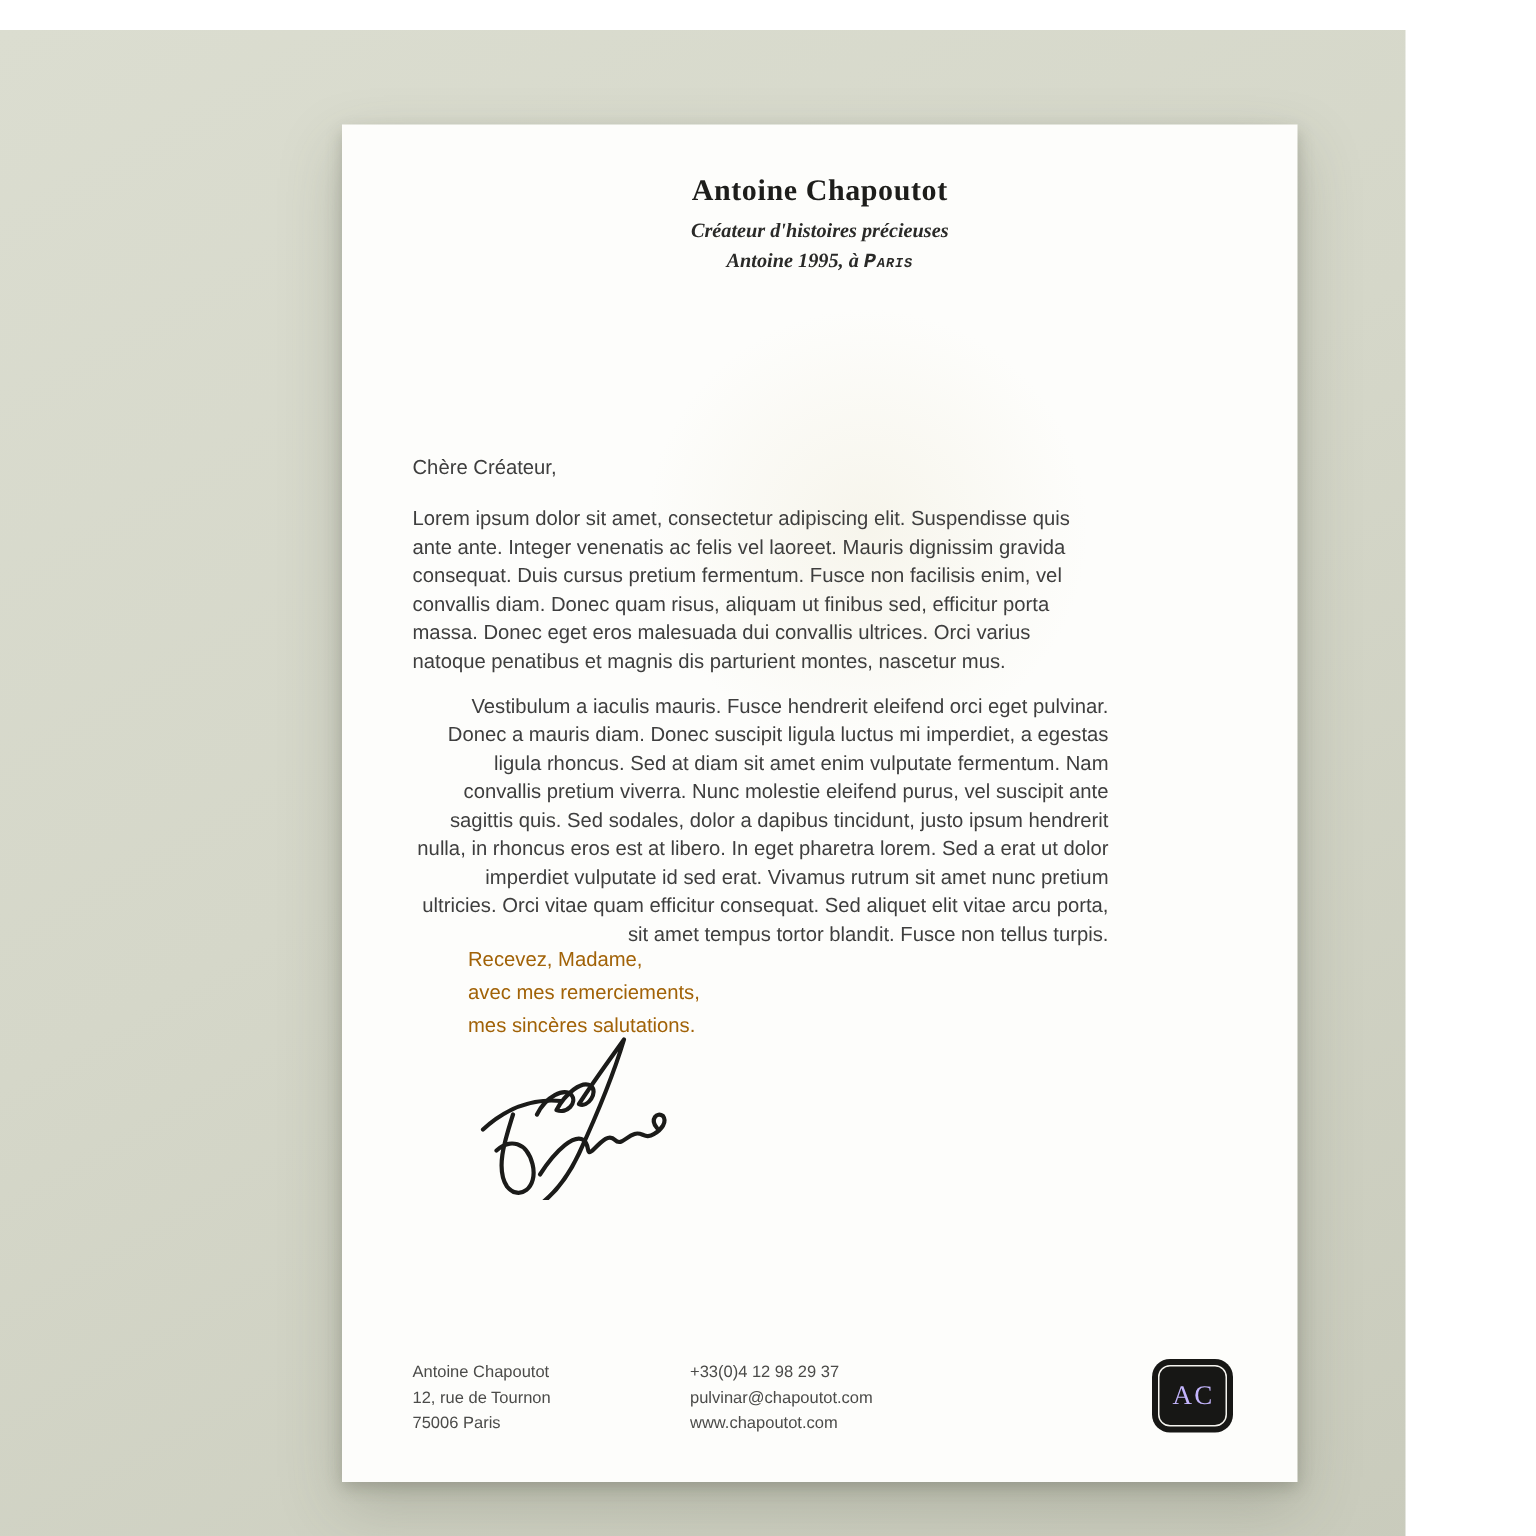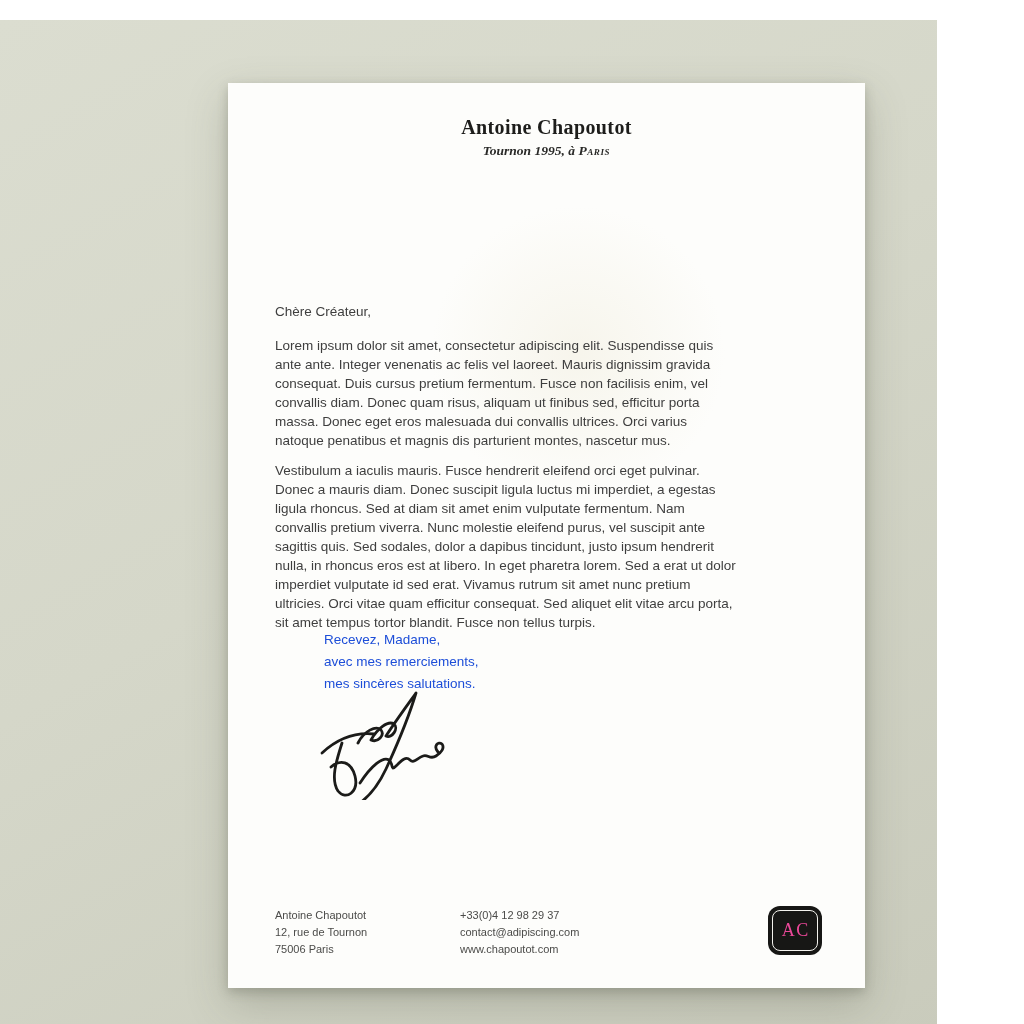--- a/index.html
+++ b/index.html
@@ -59,38 +59,39 @@
   .lh-since {
     margin-top: 4px;
     font-size: 13.5px;
     font-style: italic;
     font-weight: 600;
     color: #2a2a28;
   }
   .smallcaps {
     font-variant: small-caps;
     letter-spacing: 0.6px;
+    font-family: Liberation Mono, monospace;
   }
   .body-block {
     position: absolute;
     left: 47px;
     top: 219px;
     width: 464px;
     color: #3e3e3e;
     font-size: 13.5px;
     line-height: 19px;
   }
   .body-block p { margin: 0; }
   .salutation { margin-bottom: 15px !important; }
-  .para + .para { margin-top: 11px !important; }
+  .para + .para { margin-top: 11px !important; text-align: right; }
   .closing {
     position: absolute;
-    left: 96px;
+    left: 84px;
     top: 546px;
-    color: #1d4ed8;
+    color: #a16207;
     font-size: 13.5px;
     line-height: 22px;
   }
   .signature {
     position: absolute;
     left: 68px;
     top: 602px;
     width: 150px;
     height: 115px;
   }
@@ -117,38 +118,39 @@
   }
   .badge-inner {
     width: 100%;
     height: 100%;
     box-sizing: border-box;
     border: 1.5px solid #f4f3ee;
     border-radius: 8px;
     display: flex;
     align-items: center;
     justify-content: center;
-    color: #ec4899;
+    color: #c4b5fd;
     font-family: "Liberation Serif", "DejaVu Serif", serif;
     font-size: 18px;
     letter-spacing: 1.5px;
     padding-left: 1.5px;
   }
 </style>
 </head>
 <body>
 
 <div class="scene">
   <div class="paper">
 
     <div class="watermark"></div>
 
     <header class="letterhead">
       <div class="lh-name">Antoine Chapoutot</div>
-      <div class="lh-since"><span>Tournon 1995, à </span><span class="smallcaps">Paris</span></div>
+      <div class="lh-tagline">Créateur d'histoires précieuses</div>
+      <div class="lh-since"><span>Antoine 1995, à </span><span class="smallcaps">Paris</span></div>
     </header>
 
     <section class="body-block">
       <p class="salutation">Chère Créateur,</p>
       <p class="para">Lorem ipsum dolor sit amet, consectetur adipiscing elit. Suspendisse quis ante ante. Integer venenatis ac felis vel laoreet. Mauris dignissim gravida consequat. Duis cursus pretium fermentum. Fusce non facilisis enim, vel convallis diam. Donec quam risus, aliquam ut finibus sed, efficitur porta massa. Donec eget eros malesuada dui convallis ultrices. Orci varius natoque penatibus et magnis dis parturient montes, nascetur mus.</p>
       <p class="para">Vestibulum a iaculis mauris. Fusce hendrerit eleifend orci eget pulvinar. Donec a mauris diam. Donec suscipit ligula luctus mi imperdiet, a egestas ligula rhoncus. Sed at diam sit amet enim vulputate fermentum. Nam convallis pretium viverra. Nunc molestie eleifend purus, vel suscipit ante sagittis quis. Sed sodales, dolor a dapibus tincidunt, justo ipsum hendrerit nulla, in rhoncus eros est at libero. In eget pharetra lorem. Sed a erat ut dolor imperdiet vulputate id sed erat. Vivamus rutrum sit amet nunc pretium ultricies. Orci vitae quam efficitur consequat. Sed aliquet elit vitae arcu porta, sit amet tempus tortor blandit. Fusce non tellus turpis.</p>
     </section>
 
     <section class="closing">
       <div>Recevez, Madame,</div>
@@ -166,21 +168,21 @@
     </div>
 
     <footer>
       <div class="footer-col footer-address">
         <div>Antoine Chapoutot</div>
         <div>12, rue de Tournon</div>
         <div>75006 Paris</div>
       </div>
       <div class="footer-col footer-contact">
         <div>+33(0)4 12 98 29 37</div>
-        <div>contact@adipiscing.com</div>
+        <div>pulvinar@chapoutot.com</div>
         <div>www.chapoutot.com</div>
       </div>
       <div class="badge">
         <div class="badge-inner">AC</div>
       </div>
     </footer>
 
   </div>
 </div>
 

